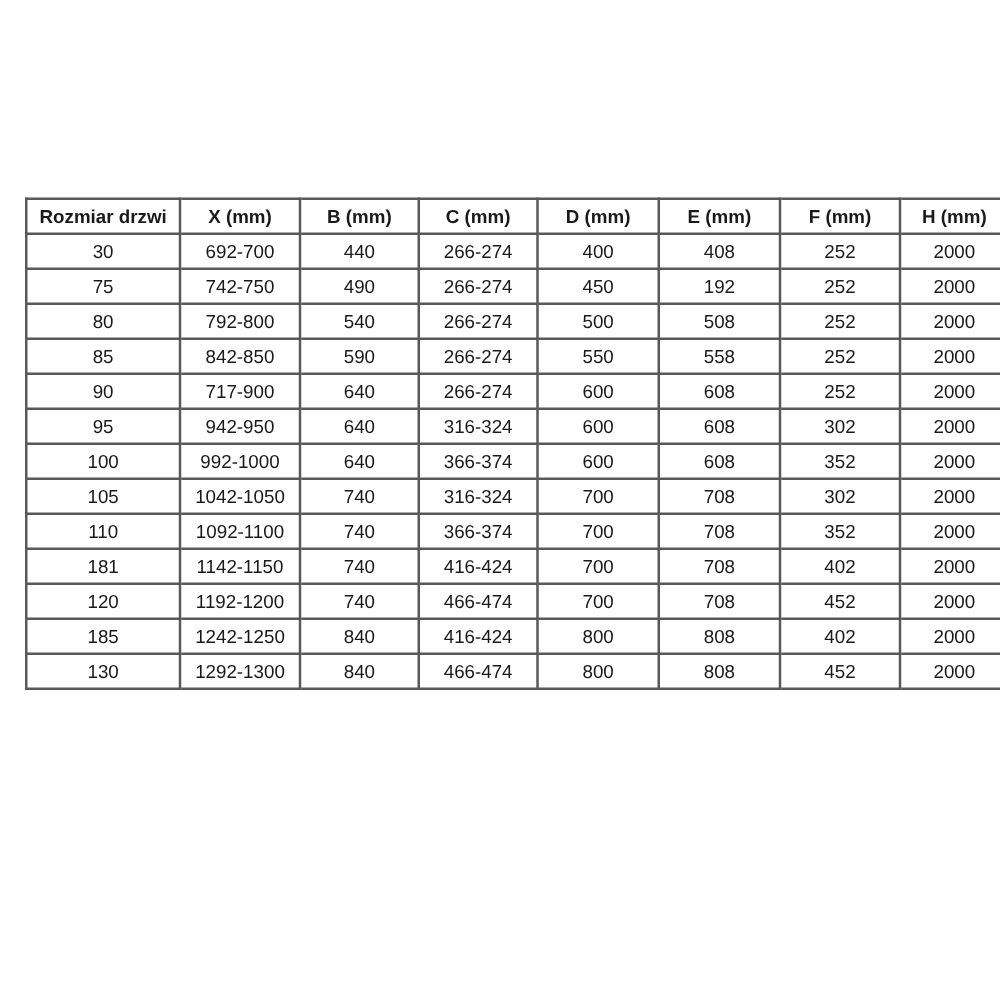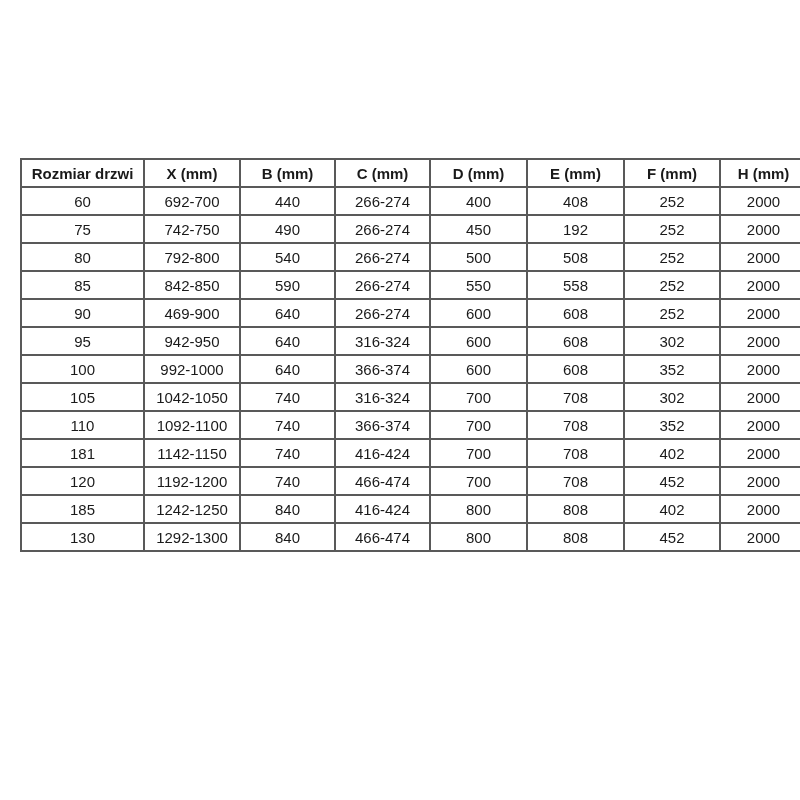--- a/index.html
+++ b/index.html
@@ -62,21 +62,21 @@
         <th>B (mm)</th>
         <th>C (mm)</th>
         <th>D (mm)</th>
         <th>E (mm)</th>
         <th>F (mm)</th>
         <th>H (mm)</th>
       </tr>
   </thead>
   <tbody>
       <tr>
-        <td>60</td>
+        <td>30</td>
         <td>692-700</td>
         <td>440</td>
         <td>266-274</td>
         <td>400</td>
         <td>408</td>
         <td>252</td>
         <td>2000</td>
       </tr>
       <tr>
         <td>75</td>
@@ -103,21 +103,21 @@
         <td>842-850</td>
         <td>590</td>
         <td>266-274</td>
         <td>550</td>
         <td>558</td>
         <td>252</td>
         <td>2000</td>
       </tr>
       <tr>
         <td>90</td>
-        <td>469-900</td>
+        <td>717-900</td>
         <td>640</td>
         <td>266-274</td>
         <td>600</td>
         <td>608</td>
         <td>252</td>
         <td>2000</td>
       </tr>
       <tr>
         <td>95</td>
         <td>942-950</td>

